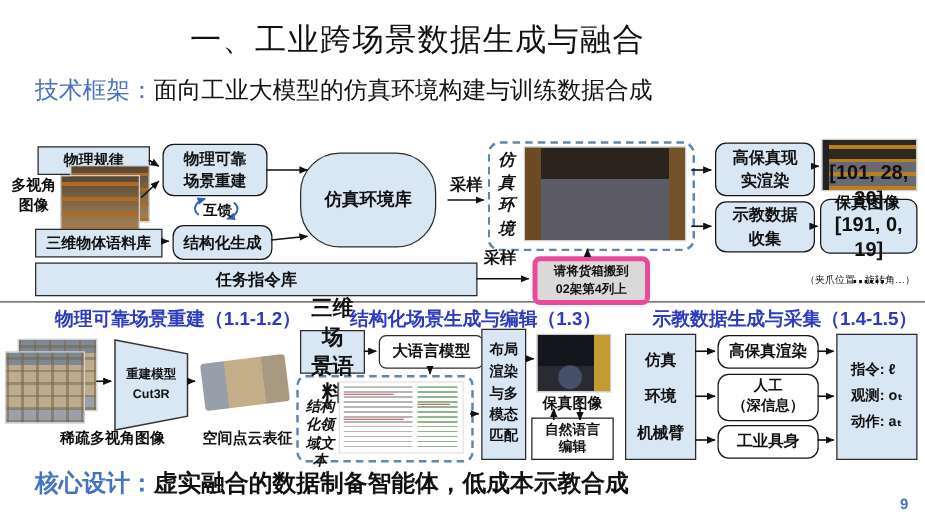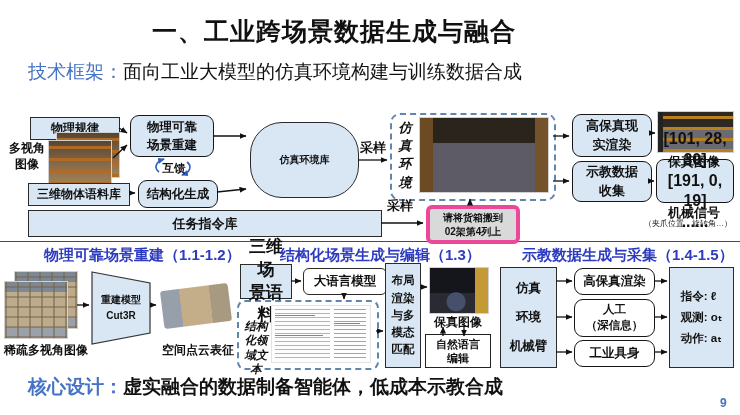--- a/index.html
+++ b/index.html
@@ -8,37 +8,37 @@
   #stage > div, #stage > span {position:absolute;}
   .lbl{position:absolute;font-weight:700;color:#111;white-space:pre-line;text-align:center;z-index:10;}
   .box{position:absolute;background:#d9e7f5;border:1px solid #2b2b2b;display:flex;align-items:center;
        justify-content:center;text-align:center;font-weight:700;color:#111;white-space:pre-line;z-index:2;}
   .rbox{border:1.6px solid #161616;border-radius:9px;}
   .dashedbox{position:absolute;border:2px dashed #5f86ad;border-radius:10px;background:#fff;z-index:1;}
   .photo{position:absolute;border:1px solid #d0d0d0;z-index:2;}
   .blue{color:#4472c4;}
   .sec{position:absolute;font-size:15px;font-weight:700;color:#2c3bbf;z-index:10;white-space:nowrap;}
 
-  #title{left:0;top:15px;width:668px;text-align:center;font-size:25px;font-weight:700;letter-spacing:1px;}
+  #title{left:0;top:15px;width:668px;text-align:center;font-size:25px;font-weight:400;letter-spacing:1px;}
   #frameworkLine{left:28px;top:59px;font-size:19px;font-weight:400;white-space:nowrap;}
   #coreLine{left:28px;top:374px;font-size:19px;font-weight:700;white-space:nowrap;}
   #pageNum{left:720px;top:396px;font-size:12px;color:#4472c4;font-weight:700;}
 
   
   #physicsBox{left:30px;top:117px;width:88px;height:21px;font-size:12px;}
   #multiviewLbl{left:4px;top:141px;width:46px;font-size:12px;line-height:1.3;}
   #mvP1{left:56px;top:132px;width:62px;height:44px;}
   #mvP2{left:48px;top:140px;width:62px;height:44px;}
   .wh1{background:repeating-linear-gradient(0deg,#b06a25 0 3px,transparent 3px 12px),
        linear-gradient(180deg,#574531 0,#8b6f4b 60%,#a08257 100%);}
   #reconBox{left:130px;top:115px;width:82px;height:40px;font-size:12.5px;line-height:1.45;}
   #feedbackLbl{left:160px;top:161px;width:28px;font-size:11.5px;color:#111;}
   #corpusBox{left:28px;top:183px;width:100px;height:21px;font-size:12px;}
   #structGenBox{left:138px;top:180px;width:78px;height:26px;font-size:12.5px;}
-  #simLibBox{left:250px;top:122px;width:107px;height:74px;font-size:10px;border-radius:32px;}
+  #simLibBox{left:240px;top:122px;width:107px;height:74px;font-size:14px;border-radius:32px;}
   #sample1{left:356px;top:139px;width:34px;font-size:13px;}
   #envDashed{left:390px;top:113px;width:162px;height:84px;}
   #envVert{left:396px;top:119px;width:18px;font-size:13px;font-style:italic;line-height:1.4;}
   #envPhoto{left:419px;top:117px;width:128px;height:74px;}
   .whdark{background:linear-gradient(90deg,#6b4a24 0 10%,transparent 10% 90%,#74522a 90% 100%),
           linear-gradient(180deg,#2a241d 0 34%,#5d5c66 34% 100%);}
   #renderBox{left:572px;top:114px;width:78px;height:41px;font-size:13px;line-height:1.45;}
   #fidelityPhoto{left:657px;top:111px;width:75px;height:40px;}
   .whsmall{background:linear-gradient(90deg,#222 0 7%,transparent 7% 100%),
            repeating-linear-gradient(0deg,#b9801f 0 3px,transparent 3px 11px),
@@ -58,21 +58,21 @@
   #secRecon{left:44px;top:246px;}
   #secGen{left:280px;top:246px;}
   #secCollect{left:522px;top:246px;}
 
   
   #spP1{left:14px;top:271px;width:62px;height:56px;}
   #spP2{left:4px;top:281px;width:62px;height:56px;}
   .boxesphoto{background:repeating-linear-gradient(90deg,rgba(120,100,70,.55) 0 2px,transparent 2px 12px),
        repeating-linear-gradient(0deg,rgba(120,100,70,.5) 0 2px,transparent 2px 10px),
        linear-gradient(180deg,#7d8894 0 18%,#bcab8d 18% 80%,#9aa1a8 80% 100%);}
-  #sparseLbl{left:0px;top:342px;width:92px;font-size:12px;}
+  #sparseLbl{left:0px;top:342px;width:92px;font-size:12px;padding-left:44px;}
   #modelLbl{left:94px;top:292px;width:54px;font-size:10px;line-height:1.6;}
   #pcPhoto{left:158px;top:275px;width:76px;height:62px;border:none;background:#fff;}
   .pcblob{position:absolute;left:4px;top:12px;width:68px;height:38px;transform:rotate(-7deg);
           border-radius:3px;background:linear-gradient(90deg,#97a0aa 0 28%,#c4ae8a 28% 72%,#a89a80 72% 100%);}
   #pcLbl{left:156px;top:342px;width:84px;font-size:12px;}
 
   
   #sceneCorpusBox{left:240px;top:264px;width:50px;height:33px;font-size:17px;line-height:1.35;}
   #llmBox{left:303px;top:268px;width:82px;height:25px;font-size:12.5px;background:#fff;border-radius:6px;}
   #domainDashed{left:237px;top:300px;width:138px;height:66px;border-radius:8px;}
@@ -131,21 +131,20 @@
   <div id="envPhoto" class="photo whdark"></div>
   <div id="renderBox" class="box rbox">高保真现
 实渲染</div>
   <div id="fidelityPhoto" class="photo whsmall"></div>
   <div id="fidelityLbl" class="lbl">保真图像</div>
   <div id="collectBox" class="box rbox">示教数据
 收集</div>
   <div id="valuesBox" class="box">[101, 28, 30]
 [191, 0, 19]
 ......</div>
-  <div id="signalLbl" class="lbl">机械信号</div>
   <div id="signalNote" class="lbl">（夹爪位置，旋转角…）</div>
   <div id="taskBox" class="box">任务指令库</div>
   <div id="sample2" class="lbl">采样</div>
   <div id="instrBox" class="box">请将货箱搬到
 02架第4列上</div>
 
   <div id="divider"></div>
 
   <div id="secRecon" class="sec">物理可靠场景重建（1.1-1.2）</div>
   <div id="secGen" class="sec">结构化场景生成与编辑（1.3）</div>

